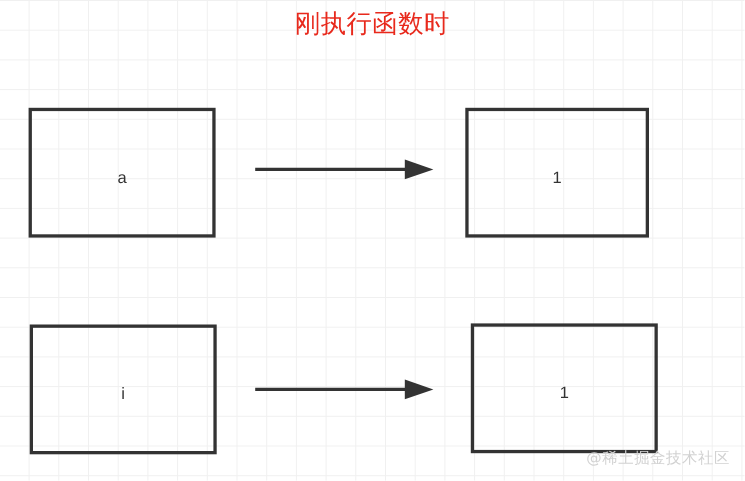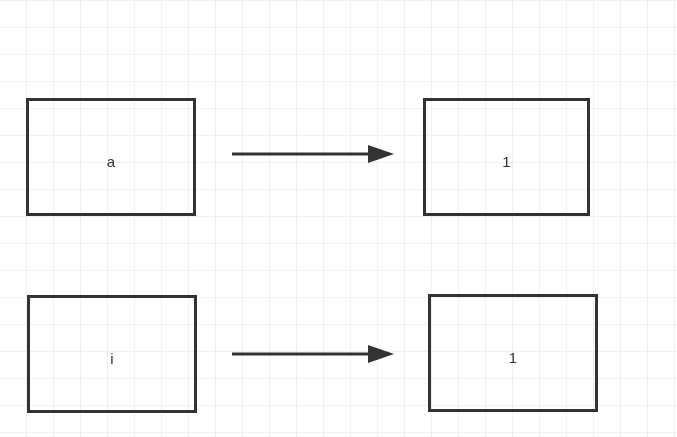--- a/index.html
+++ b/index.html
@@ -73,20 +73,21 @@
     letter-spacing: 0.5px;
     white-space: nowrap;
     font-family: "DejaVu Sans", "Liberation Sans", sans-serif;
   }
 </style>
 </head>
 <body>
 
 <div id="canvas">
 
+  <div class="title">刚执行函数时</div>
 
   <div class="node node-a">
     <span class="node-label">a</span>
   </div>
 
   <div class="node node-a1">
     <span class="node-label">1</span>
   </div>
 
   <div class="node node-i">
@@ -100,14 +101,15 @@
   <svg class="arrow arrow-top" viewBox="0 0 162 24">
     <line x1="0" y1="12" x2="140" y2="12" stroke="#333333" stroke-width="3"></line>
     <polygon points="136,3 162,12 136,21" fill="#333333"></polygon>
   </svg>
 
   <svg class="arrow arrow-bottom" viewBox="0 0 162 24">
     <line x1="0" y1="12" x2="140" y2="12" stroke="#333333" stroke-width="3"></line>
     <polygon points="136,3 162,12 136,21" fill="#333333"></polygon>
   </svg>
 
+  <div class="watermark">@稀土掘金技术社区</div>
 
 </div>
 
 </body></html>

